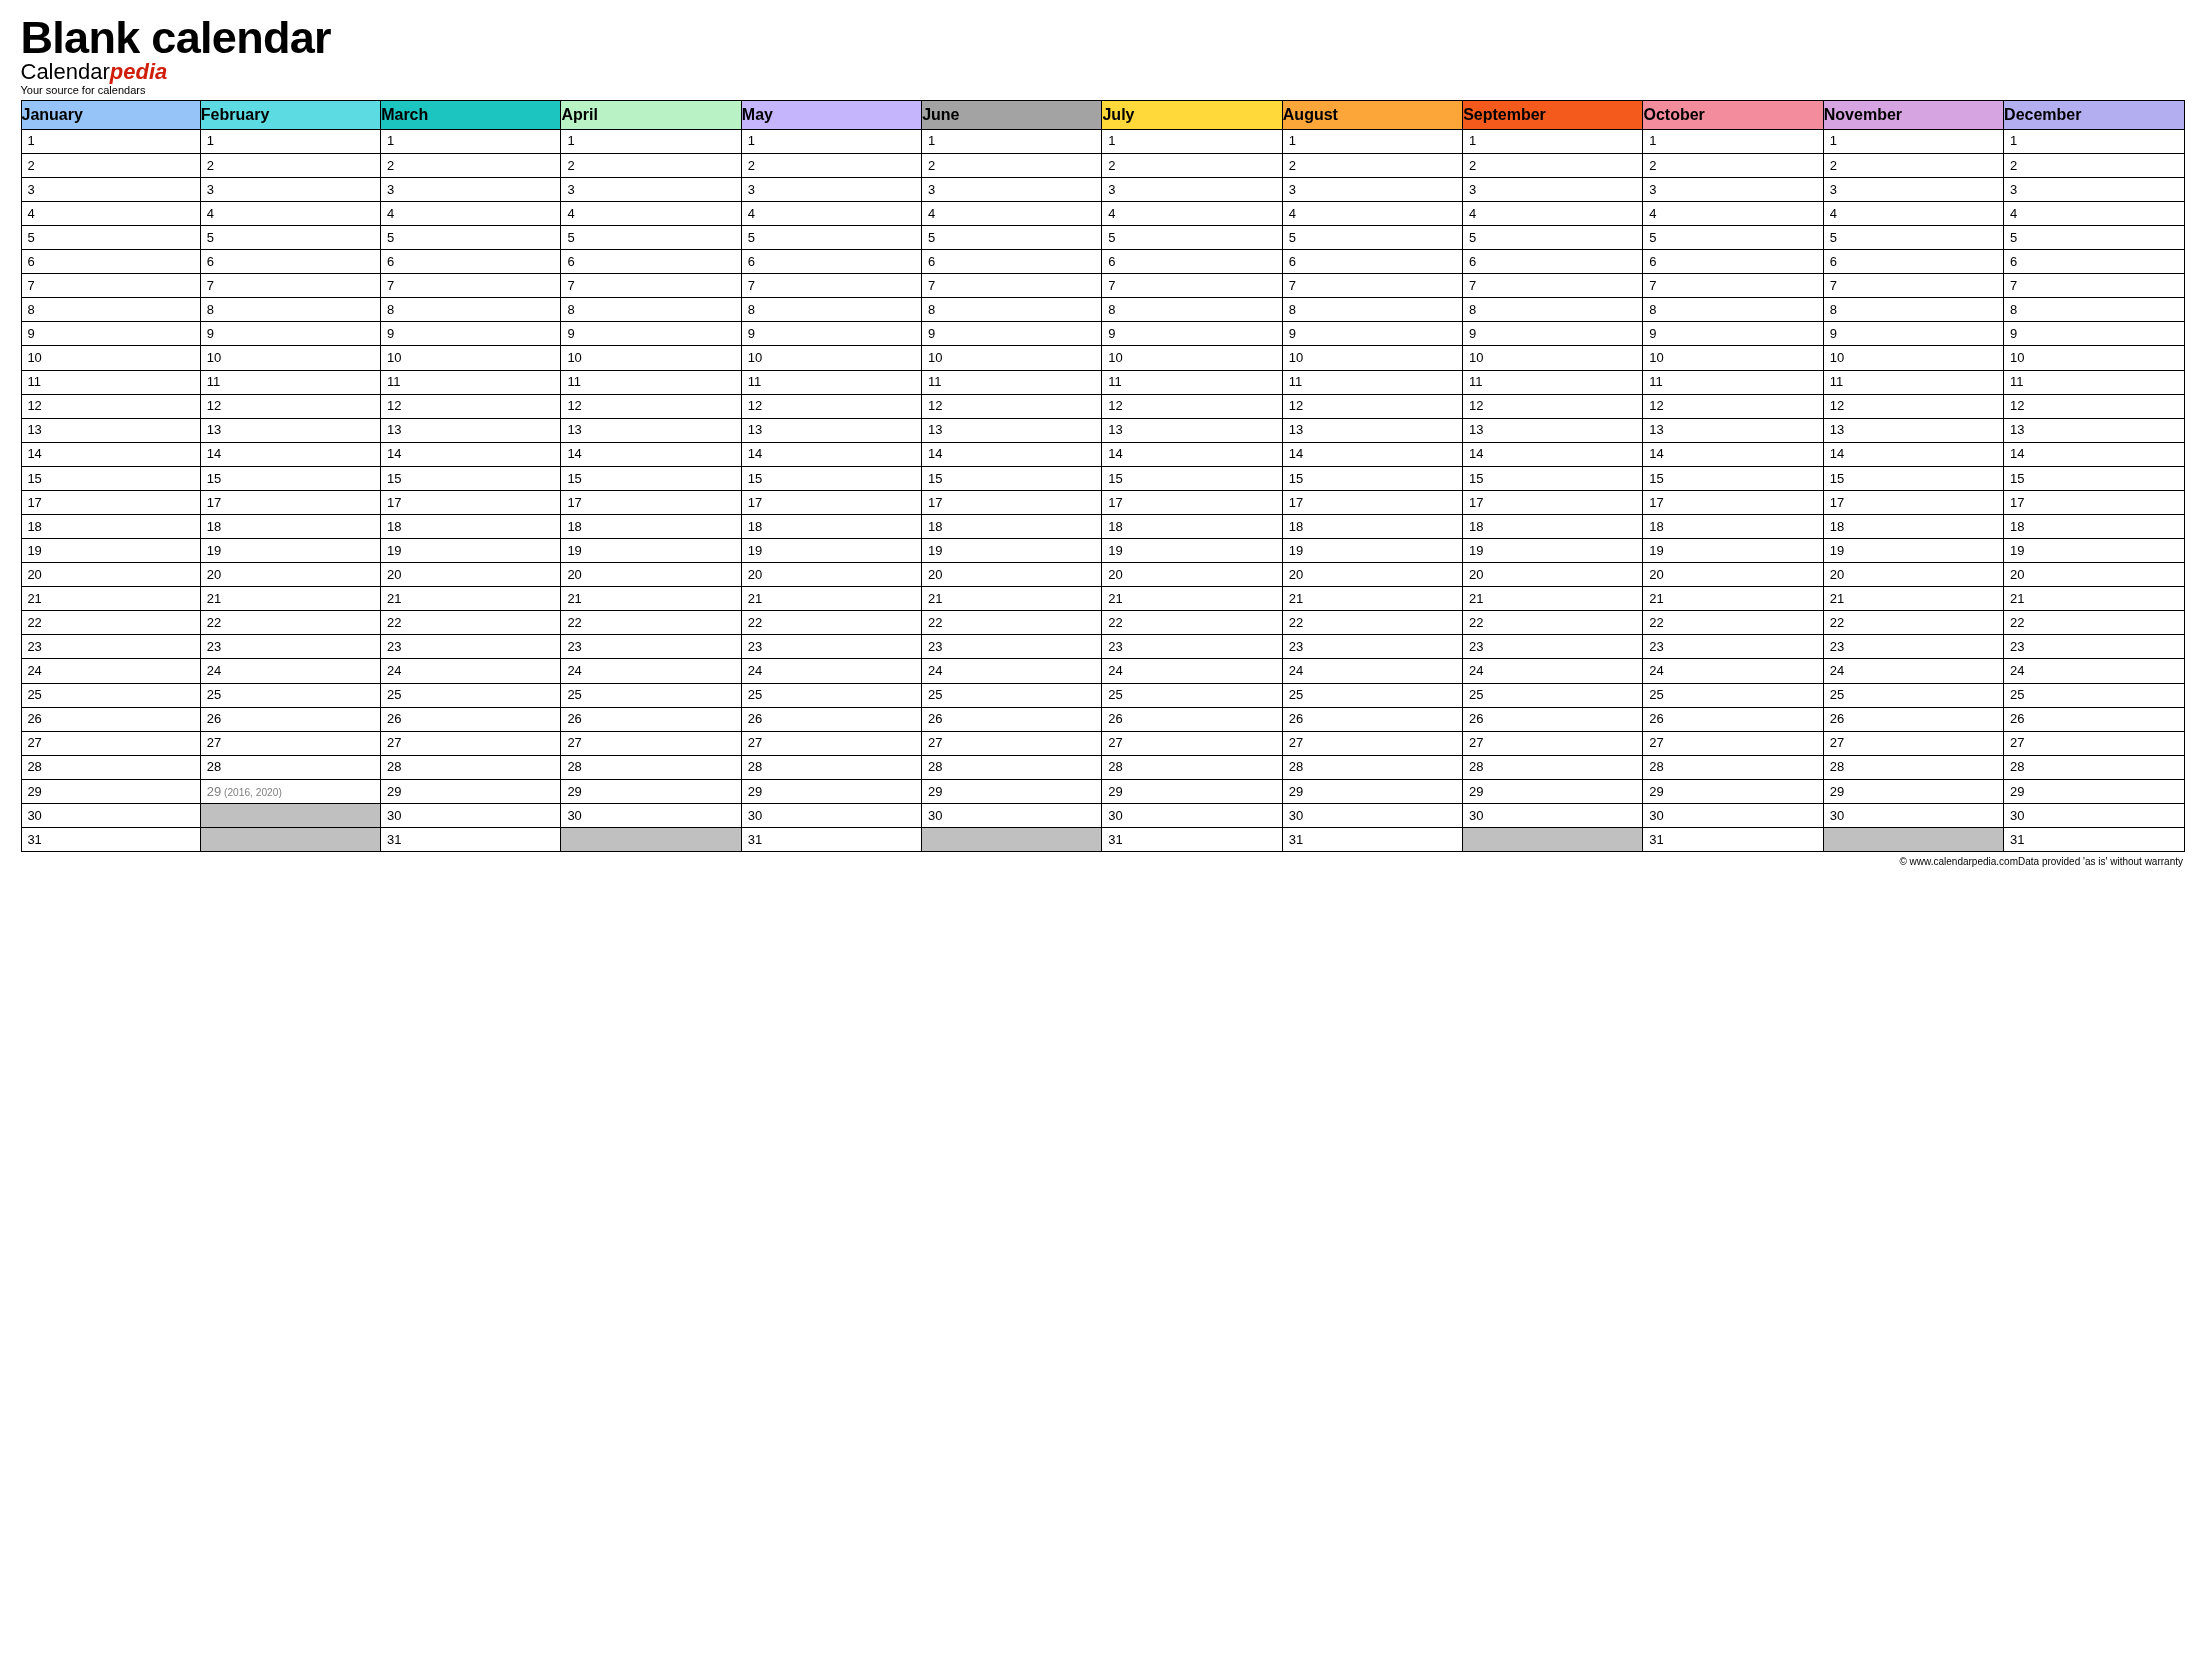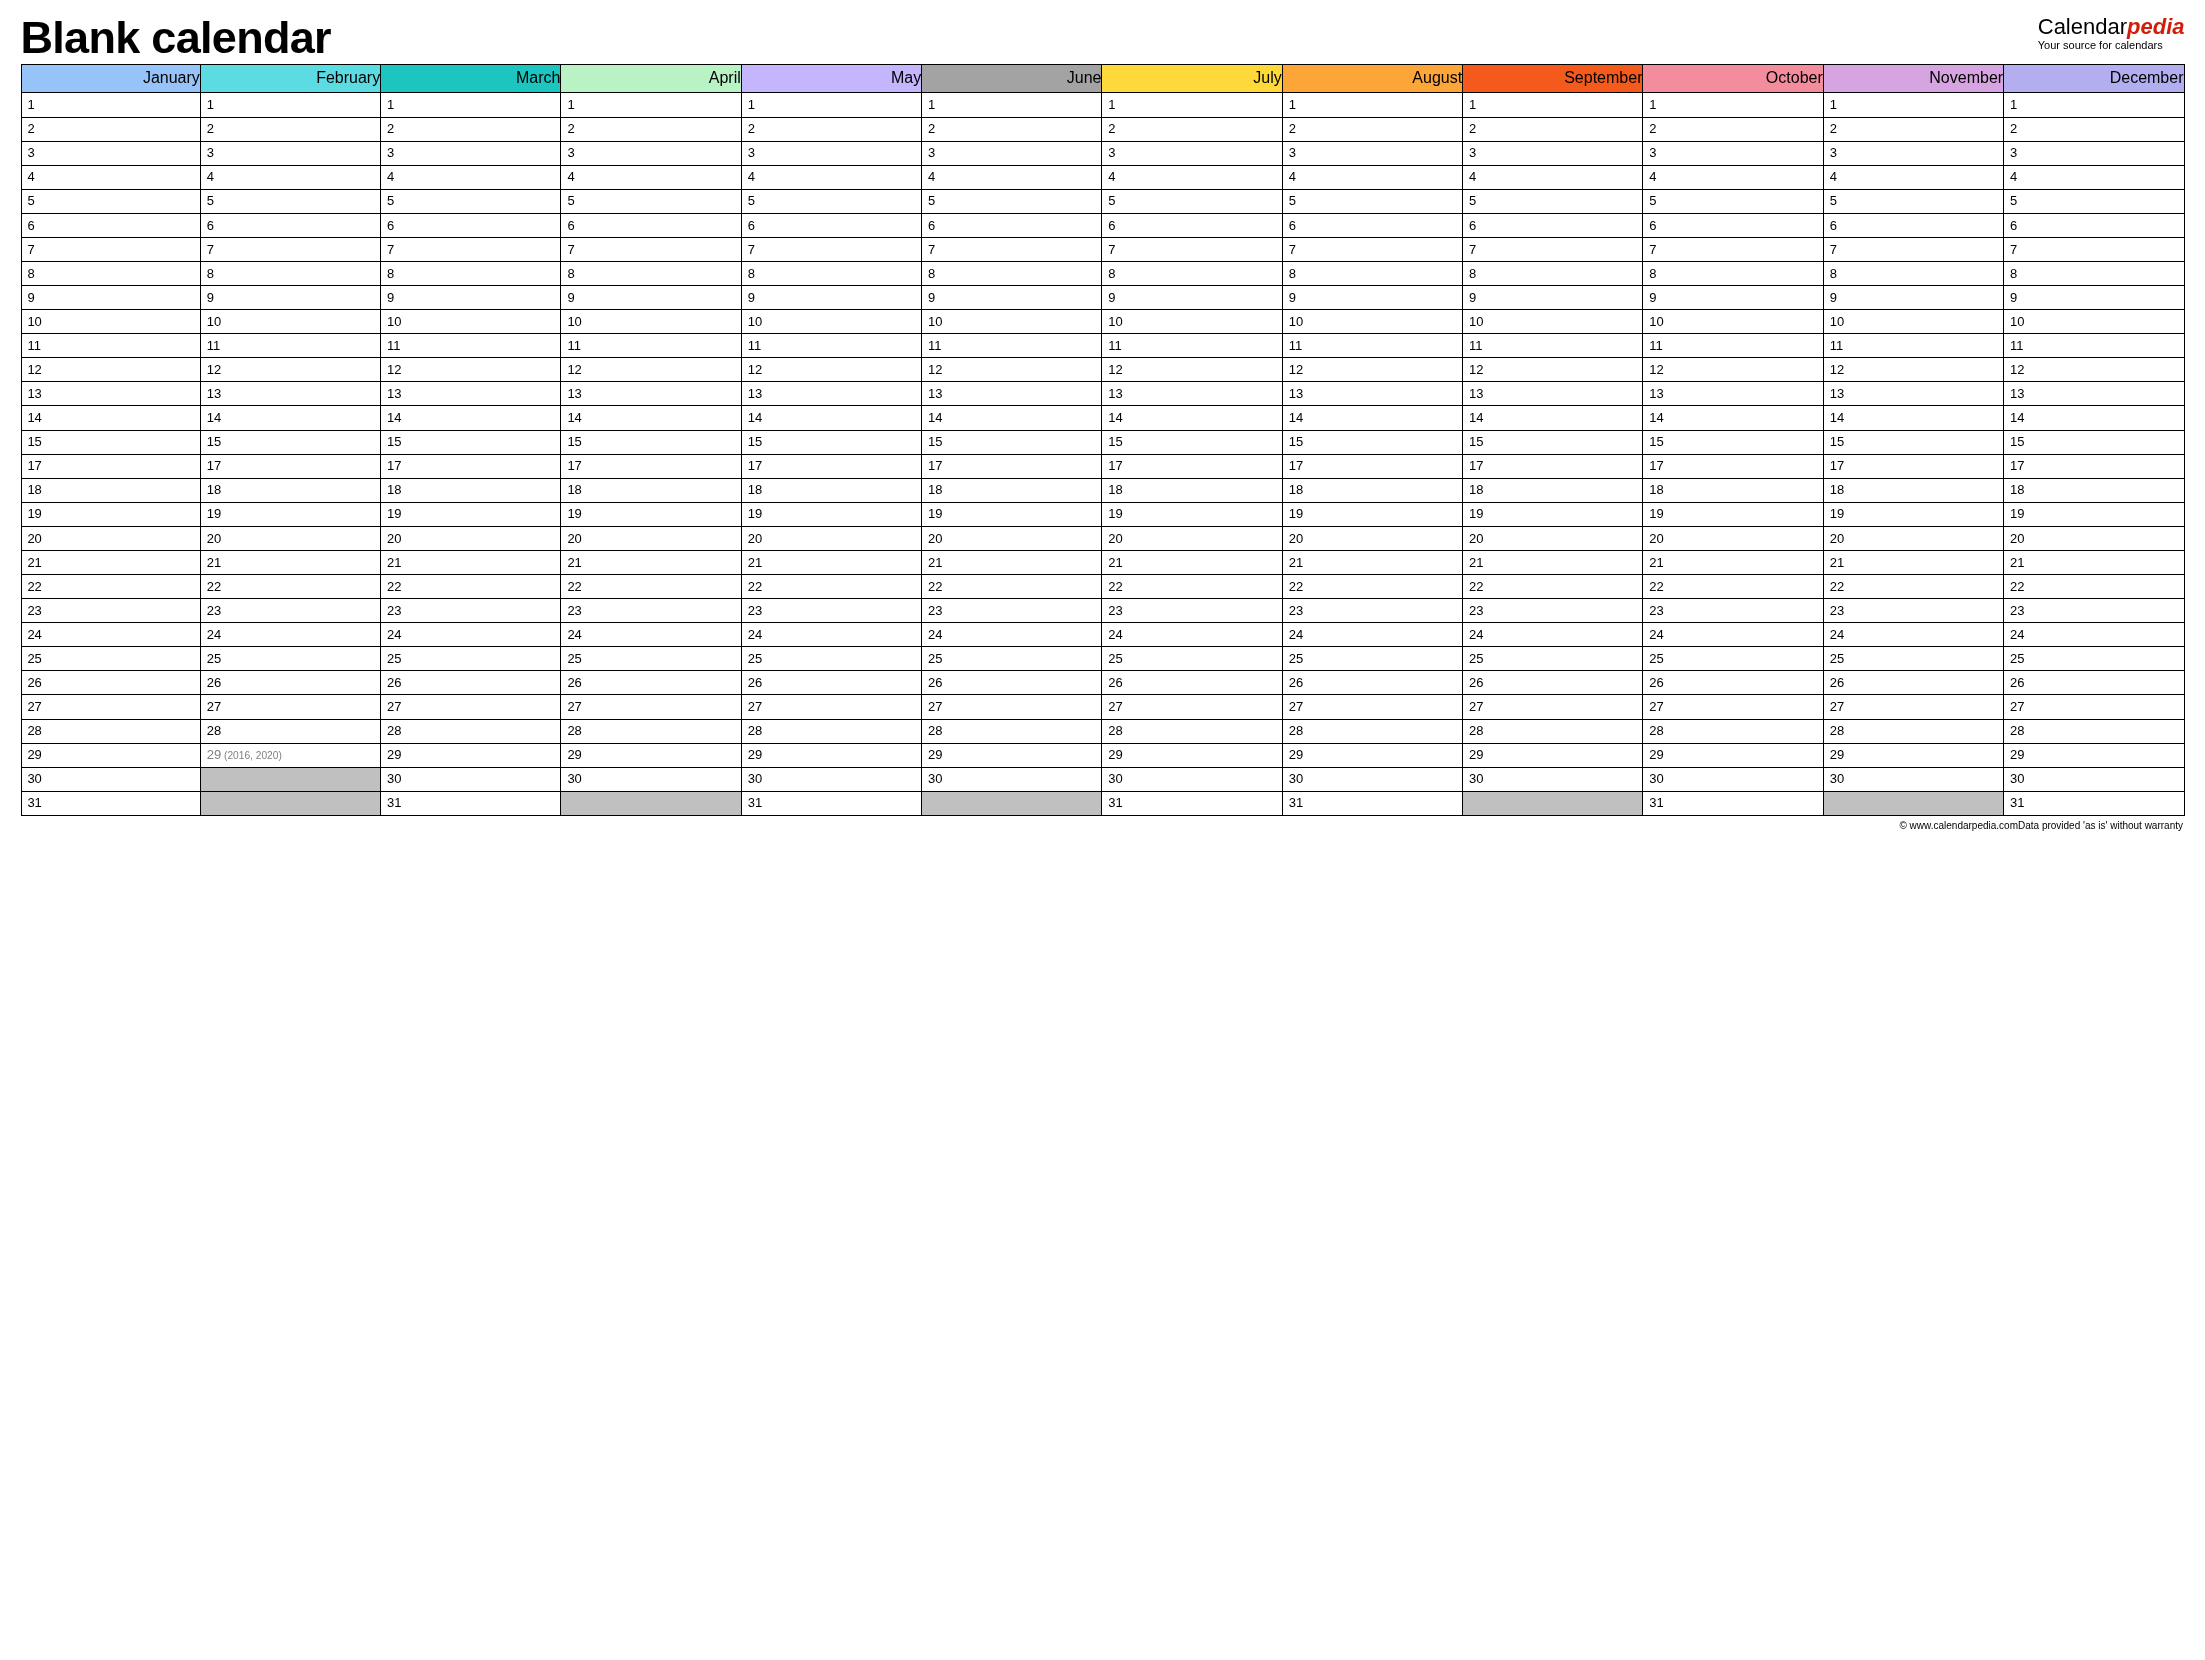--- a/index.html
+++ b/index.html
@@ -8,40 +8,41 @@
     padding: 14.6px 20.5px;
     background: #fff;
     font-family: Arial, Helvetica, sans-serif;
     color: #000;
   }
   .header {
     display: flex;
     justify-content: space-between;
     align-items: flex-start;
     margin-bottom: 4.4px;
+    flex-direction: column;
   }
   .title {
     font-size: 45px;
     font-weight: 700;
     letter-spacing: -0.7px;
     line-height: 1;
   }
   .brand { text-align: left; line-height: 1.1; }
   .brand-top { font-size: 22px; font-weight: 400; }
   .brand-top .pedia { color: #d11e0a; font-weight: 700; font-style: italic; }
   .brand-tag { font-size: 11px; color: #000; }
   table.cal {
     width: 100%;
     border-collapse: separate;
     border-spacing: 0;
     table-layout: fixed;
   }
   th.month {
-    text-align: right;
-    font-weight: 400;
+    text-align: left;
+    font-weight: 700;
     font-size: 16px;
     padding: 4.4px 0 5.1px 0;
     border: 1.1px solid #000;
     border-left: none;
   }
   th.month:first-child { border-left: 1.1px solid #000; }
   td.day {
     font-size: 13px;
     padding: 3.7px 0 4.4px 5.9px;
     border-right: 1.1px solid #000;

